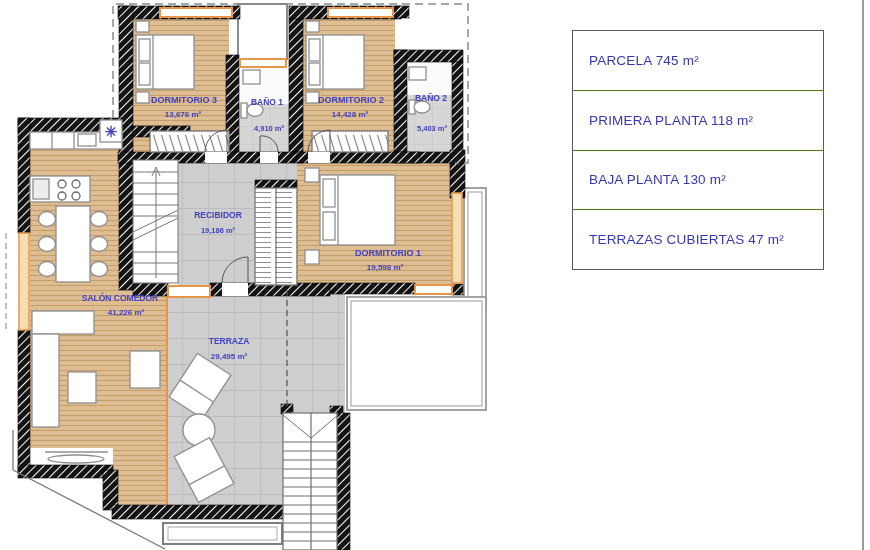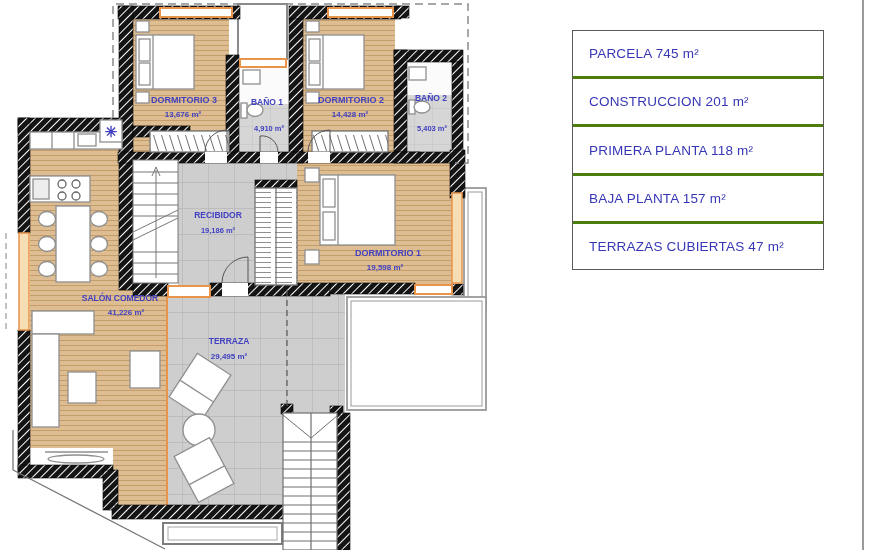--- a/index.html
+++ b/index.html
@@ -2,21 +2,21 @@
 <html><head>
 <meta charset="utf-8">
 <style>
   html,body{margin:0;padding:0;background:#ffffff;}
   #stage{position:relative;width:870px;height:550px;background:#ffffff;overflow:hidden;
          font-family:"Liberation Sans",sans-serif;}
   svg text{font-family:"Liberation Sans",sans-serif;font-weight:bold;fill:#4141c2;}
   .legend{position:absolute;left:572px;top:30px;width:250px;height:238px;
           border:1px solid #5a5a5a;background:#ffffff;display:flex;flex-direction:column;}
   .legend-row{flex:1;display:flex;align-items:center;padding-left:16px;
-              border-bottom:3px solid #4d7c0f;color:#3737b5;font-size:13.5px;
+              border-bottom:1px solid #4d7c0f;color:#3737b5;font-size:13.5px;
               letter-spacing:.2px;white-space:nowrap;}
   .legend-row:last-child{border-bottom:none;text-align:right;}
   .right-edge-line{position:absolute;left:862px;top:0;width:2px;height:550px;background:#9a9a9a;}
 </style>
 </head>
 <body>
 
 <div id="stage">
 
   <svg width="870" height="550" viewBox="0 0 870 550">
@@ -242,27 +242,24 @@
       <text x="229" y="359" font-size="8">29,495 m²</text>
     </g>
   </svg>
 
   
   <div class="legend">
     <div class="legend-row">
       <span>PARCELA 745 m²</span>
     </div>
     <div class="legend-row">
-      <span>CONSTRUCCION 201 m²</span>
-    </div>
-    <div class="legend-row">
       <span>PRIMERA PLANTA 118 m²</span>
     </div>
     <div class="legend-row">
-      <span>BAJA PLANTA 157 m²</span>
+      <span>BAJA PLANTA 130 m²</span>
     </div>
     <div class="legend-row">
       <span>TERRAZAS CUBIERTAS 47 m²</span>
     </div>
   </div>
 
   <div class="right-edge-line"></div>
 </div>
 
 </body></html>

